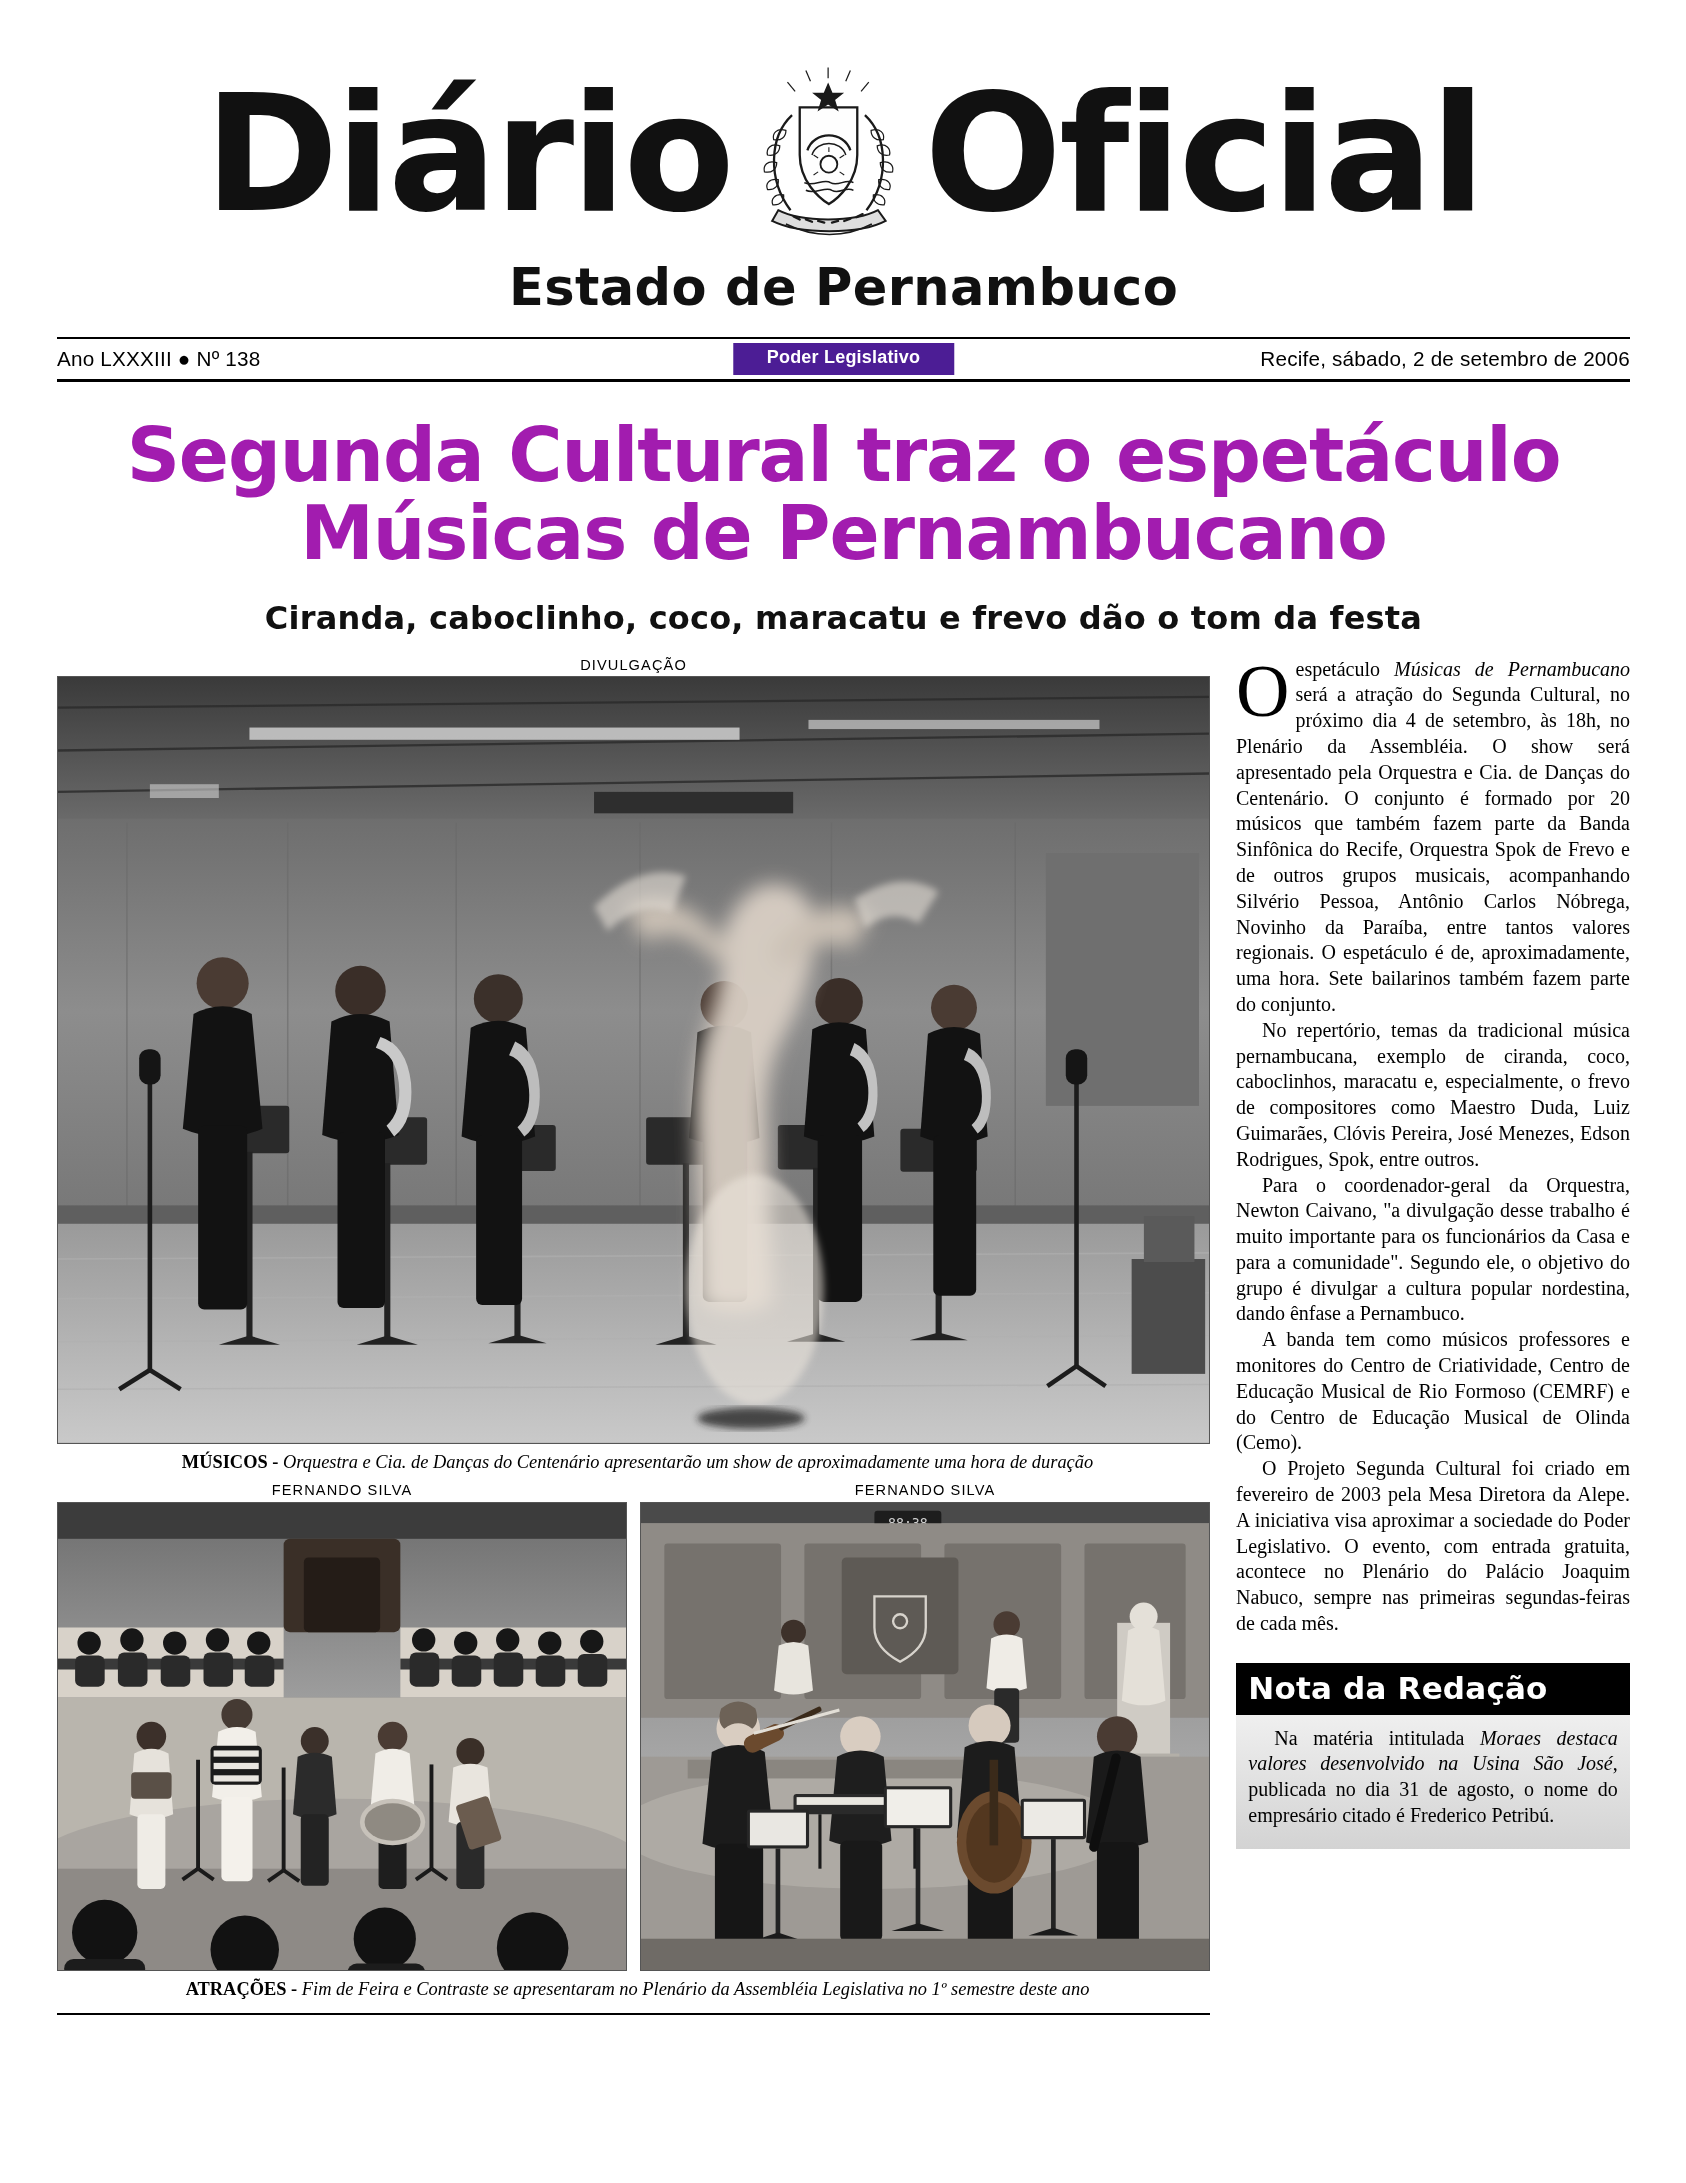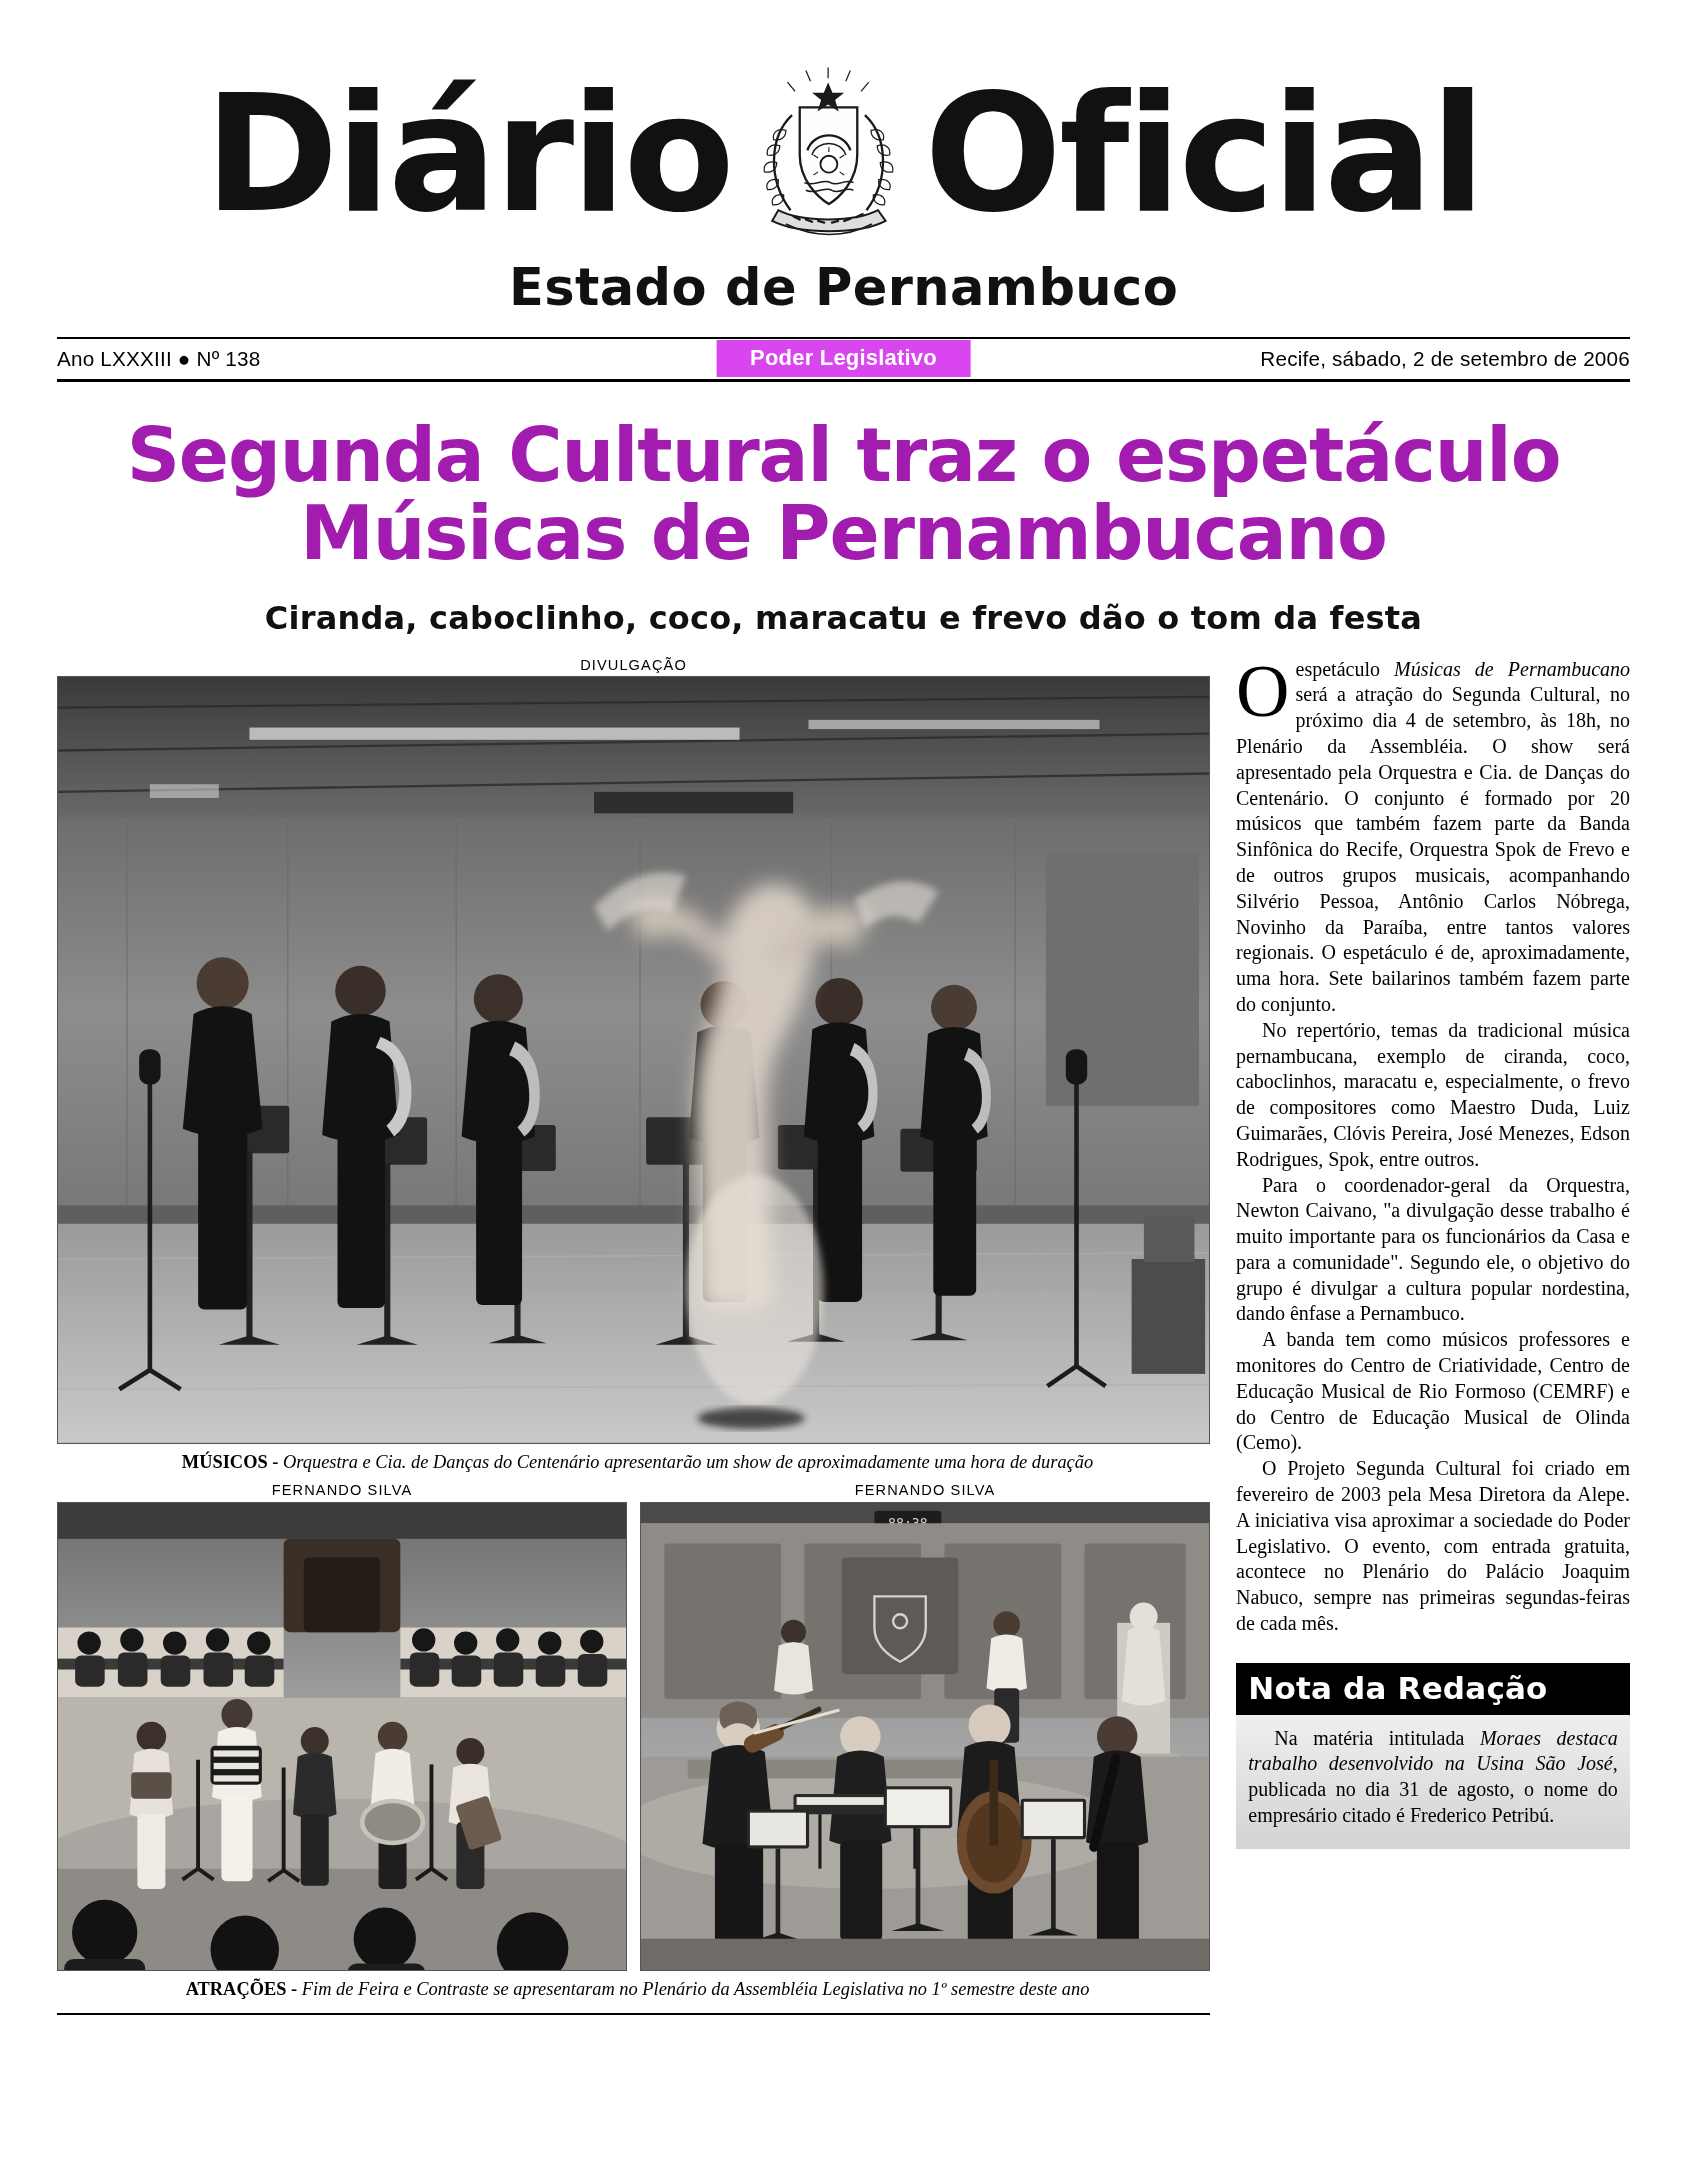--- a/index.html
+++ b/index.html
@@ -76,24 +76,24 @@
   .infobar .left, .infobar .right {
     font-size: 20.7px;
     letter-spacing: 0.2px;
     white-space: nowrap;
   }
   .infobar .right { text-align: center; }
   .powerbadge {
     position: absolute;
     left: 50%;
     transform: translateX(-50%);
-    background: #d946ef;
+    background: #4c1d95;
     color: #fff;
     font-weight: 700;
-    font-size: 22px;
+    font-size: 18px;
     padding: 4.6px 34px 6.1px 34px;
     letter-spacing: 0.2px;
     white-space: nowrap;
   }
 
   
   .headline {
     font-family: "DejaVu Sans", sans-serif;
     font-weight: 700;
     text-align: center;
@@ -736,20 +736,20 @@
         </p>
         <p>No repertório, temas da tradicional música pernambucana, exemplo de ciranda, coco, caboclinhos, maracatu e, especialmente, o frevo de compositores como Maestro Duda, Luiz Guimarães, Clóvis Pereira, José Menezes, Edson Rodrigues, Spok, entre outros.</p>
         <p>Para o coordenador-geral da Orquestra, Newton Caivano, "a divulgação desse trabalho é muito importante para os funcionários da Casa e para a comunidade". Segundo ele, o objetivo do grupo é divulgar a cultura popular nordestina, dando ênfase a Pernambuco.</p>
         <p>A banda tem como músicos professores e monitores do Centro de Criatividade, Centro de Educação Musical de Rio Formoso (CEMRF) e do Centro de Educação Musical de Olinda (Cemo).</p>
         <p>O Projeto Segunda Cultural foi criado em fevereiro de 2003 pela Mesa Diretora da Alepe. A iniciativa visa aproximar a sociedade do Poder Legislativo. O evento, com entrada gratuita, acontece no Plenário do Palácio Joaquim Nabuco, sempre nas primeiras segundas-feiras de cada mês.</p>
       </div>
 
       <div class="nota-box">
         <div class="nota-title">Nota da Redação</div>
         <div class="nota-body">
-          <span>Na matéria intitulada </span><i>Moraes destaca trabalho desenvolvido na Usina São José</i><span>, publicada no dia 31 de agosto, o nome do empresário citado é Frederico Petribú.</span>
+          <span>Na matéria intitulada </span><i>Moraes destaca valores desenvolvido na Usina São José</i><span>, publicada no dia 31 de agosto, o nome do empresário citado é Frederico Petribú.</span>
         </div>
       </div>
     </div>
 
   </div>
 </div>
 
 
 </body></html>

